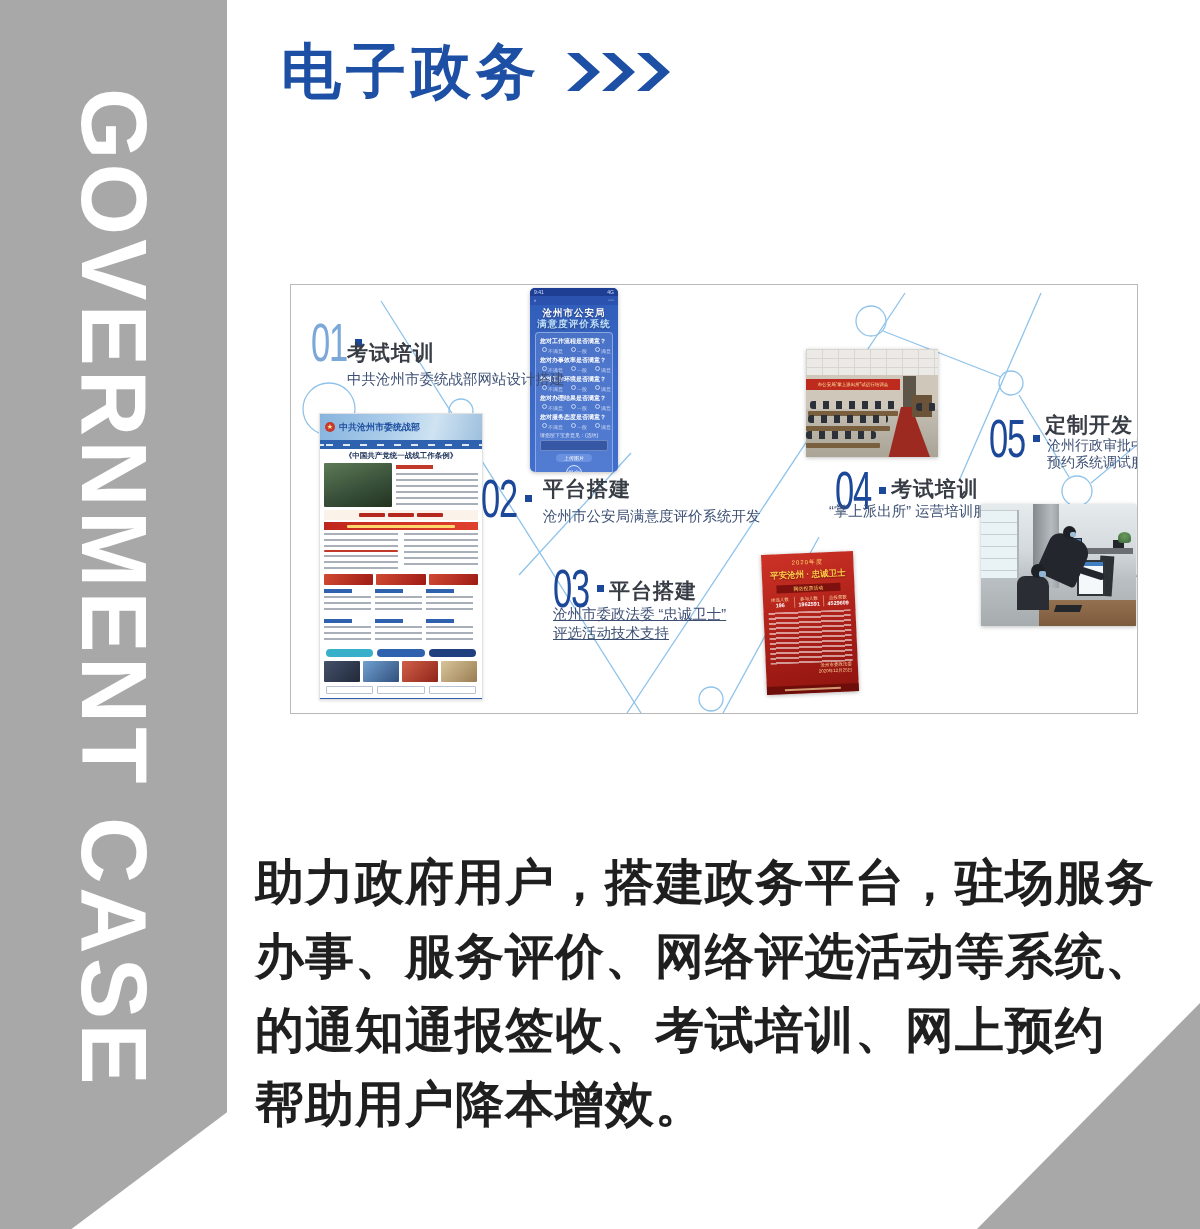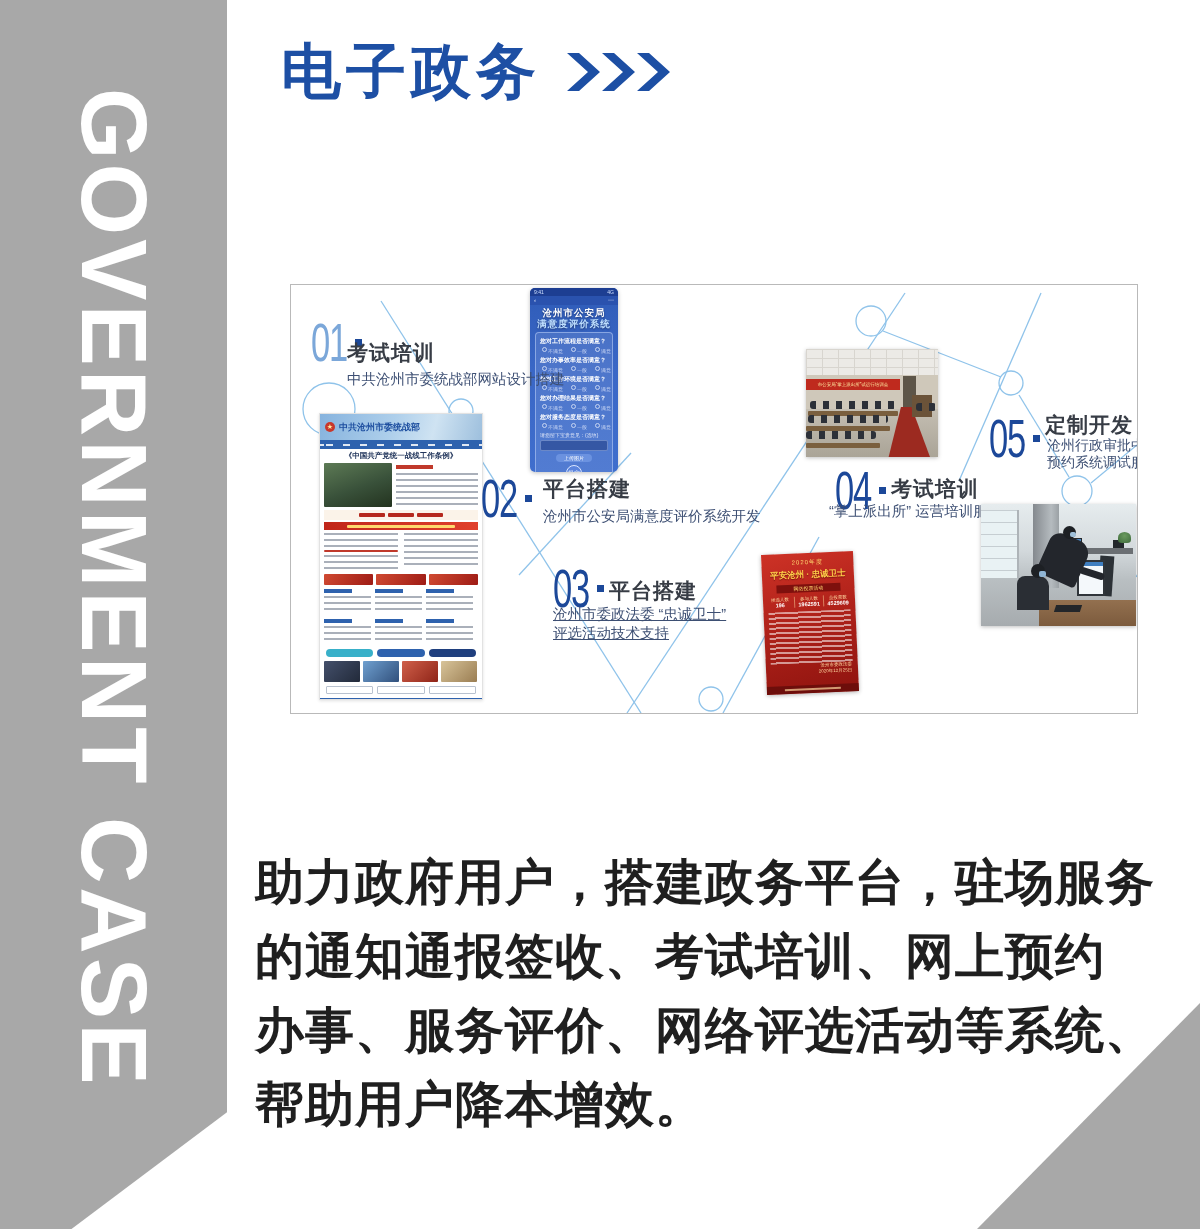--- a/index.html
+++ b/index.html
@@ -426,16 +426,16 @@
     <div class="std-mask"></div>
     <div class="std-arm"></div>
     <div class="sit-body"></div>
     <div class="sit-head"></div>
     <div class="sit-mask"></div>
   </div>
 </div>
 
 <div class="para">
   <div>助力政府用户，搭建政务平台，驻场服务</div>
+  <div>办事、服务评价、网络评选活动等系统、</div>
   <div>的通知通报签收、考试培训、网上预约</div>
-  <div>办事、服务评价、网络评选活动等系统、</div>
   <div>帮助用户降本增效。</div>
 </div>
 
 </body></html>

